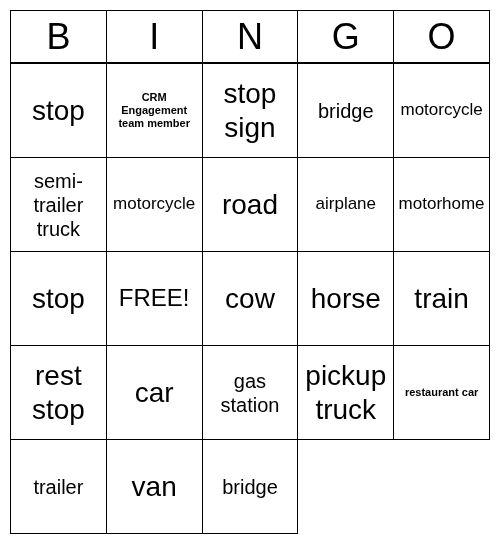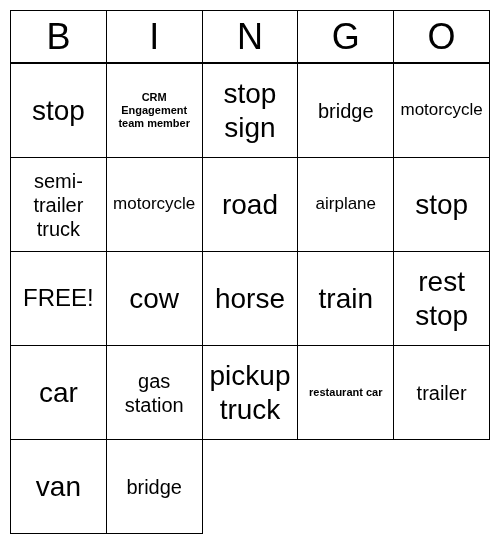--- a/index.html
+++ b/index.html
@@ -98,20 +98,21 @@
   <div class="bingo-grid">
   <div class="bingo-cell large">stop</div>
       <div class="bingo-cell xsmall">CRM Engagement team member</div>
       <div class="bingo-cell large">stop sign</div>
       <div class="bingo-cell medium">bridge</div>
       <div class="bingo-cell small">motorcycle</div>
       <div class="bingo-cell medium">semi-trailer truck</div>
       <div class="bingo-cell small">motorcycle</div>
       <div class="bingo-cell large">road</div>
       <div class="bingo-cell small">airplane</div>
+      <div class="bingo-cell small">motorhome</div>
       <div class="bingo-cell large">stop</div>
       <div class="bingo-cell free">FREE!</div>
       <div class="bingo-cell large">cow</div>
       <div class="bingo-cell large">horse</div>
       <div class="bingo-cell large">train</div>
       <div class="bingo-cell large">rest stop</div>
       <div class="bingo-cell large">car</div>
       <div class="bingo-cell medium">gas station</div>
       <div class="bingo-cell large">pickup truck</div>
       <div class="bingo-cell xsmall">restaurant car</div>

